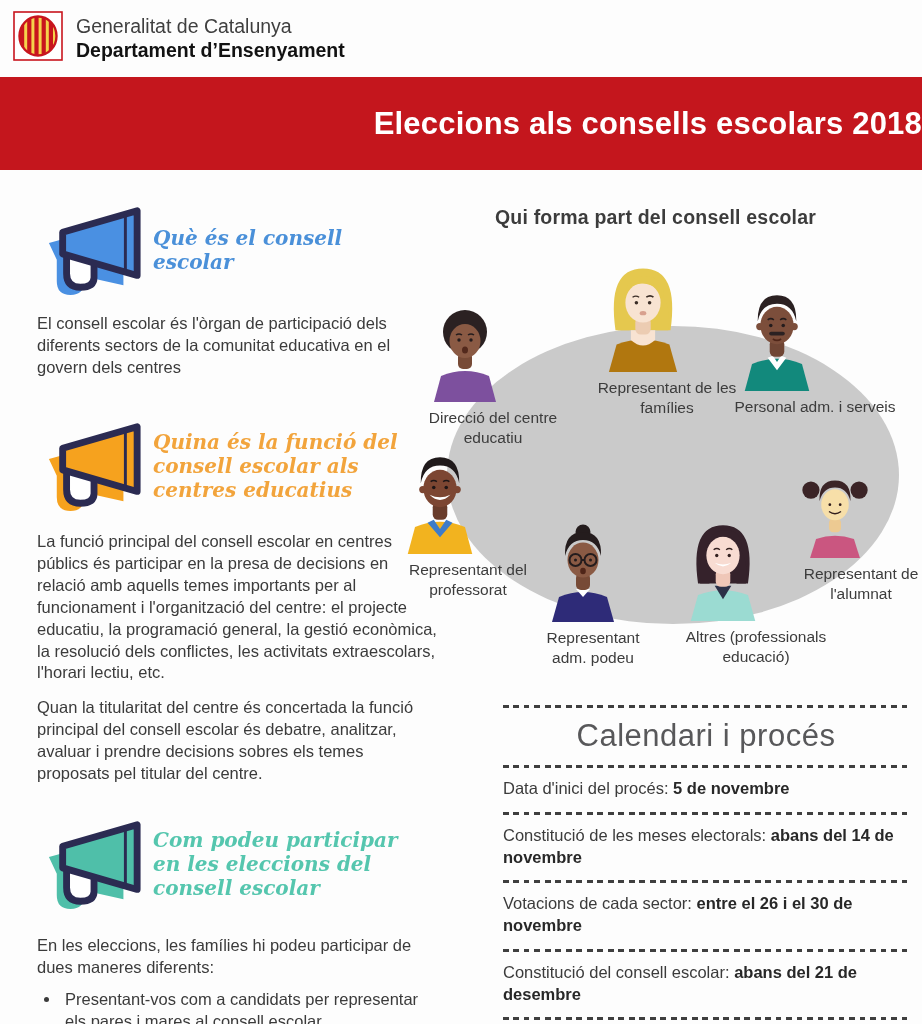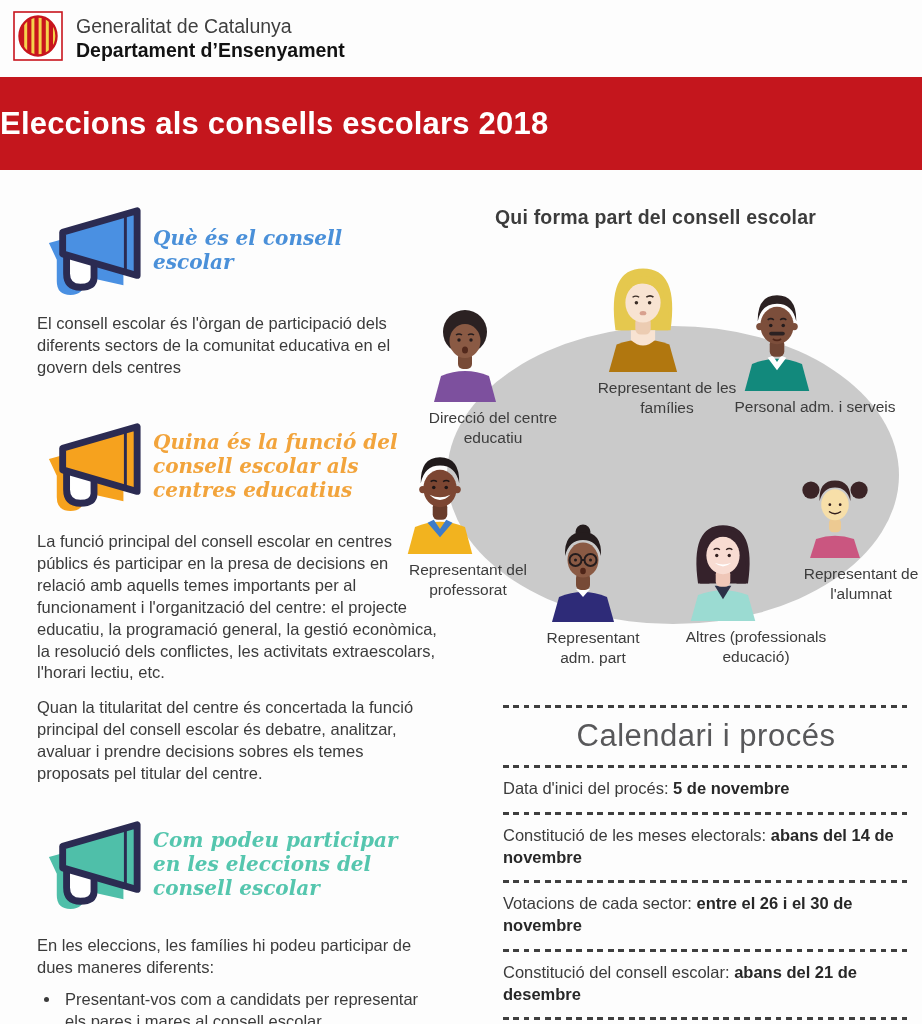--- a/index.html
+++ b/index.html
@@ -12,21 +12,21 @@
     overflow: hidden;
   }
 
   
   .brand-header { display: flex; align-items: flex-start; gap: 13px; padding: 11px 0 7px 13px; height: 77px; }
   .brand-text { padding-top: 4px; line-height: 1.22; }
   .org  { font-size: 19.5px; color: #3f3f3f; }
   .dept { font-size: 19.5px; font-weight: 700; color: #121212; }
 
   
-  .banner { height: 93px; background: #c4161d; display: flex; align-items: center; justify-content: flex-start; }
+  .banner { height: 93px; background: #c4161d; display: flex; align-items: center; justify-content: flex-end; }
   .banner-title { color: #ffffff; font-size: 31px; font-weight: 700; letter-spacing: .2px; }
 
   
   .content { display: flex; padding: 29px 0 0 37px; }
   .left-col  { flex: none; width: 402px; }
   .right-col { flex: none; width: 483px; position: relative; }
 
   
   .ihead { display: flex; align-items: center; }
   .mega { flex: none; }
@@ -236,21 +236,21 @@
             <ellipse cx="45" cy="38" rx="15.5" ry="17.5" fill="#8a5a44"></ellipse>
             <path d="M27 34 Q26 10 45 10 Q64 10 63 34 Q59 18 45 18 Q31 18 27 34 Z" fill="#241c1d"></path>
             <circle cx="37.5" cy="38" r="6" fill="none" stroke="#241c1d" stroke-width="2"></circle>
             <circle cx="52.5" cy="38" r="6" fill="none" stroke="#241c1d" stroke-width="2"></circle>
             <line x1="43.5" y1="38" x2="46.5" y2="38" stroke="#241c1d" stroke-width="2"></line>
             <circle cx="37.5" cy="38" r="1.5" fill="#241c1d"></circle>
               <circle cx="52.5" cy="38" r="1.5" fill="#241c1d"></circle>
             <ellipse cx="45" cy="49" rx="2.8" ry="3.2" fill="#4f2518"></ellipse>
           </svg>
         </span>
-        <div class="member-label">Representant adm. part</div>
+        <div class="member-label">Representant adm. podeu</div>
       </div>
 
       <div class="member" style="left:232px; top:288px; width:170px;">
         <span>
           <svg width="104" height="104" viewBox="0 0 90 100">
             <path d="M21 64 Q13 8 45 8 Q77 8 69 64 L58 64 Q62 22 45 22 Q28 22 32 64 Z" fill="#35222b"></path>
             <path d="M23 64 Q19 24 45 24 Q71 24 67 64 Z" fill="#35222b"></path>
             <path d="M14 100 L21 75 Q45 66 69 75 L76 100 Z" fill="#9bdbd2"></path>
             <path d="M37 66 L45 79 L53 66 Z" fill="#2c3148"></path>
             <rect x="38" y="50" width="14" height="17" rx="5" fill="#efc7b8"></rect>

